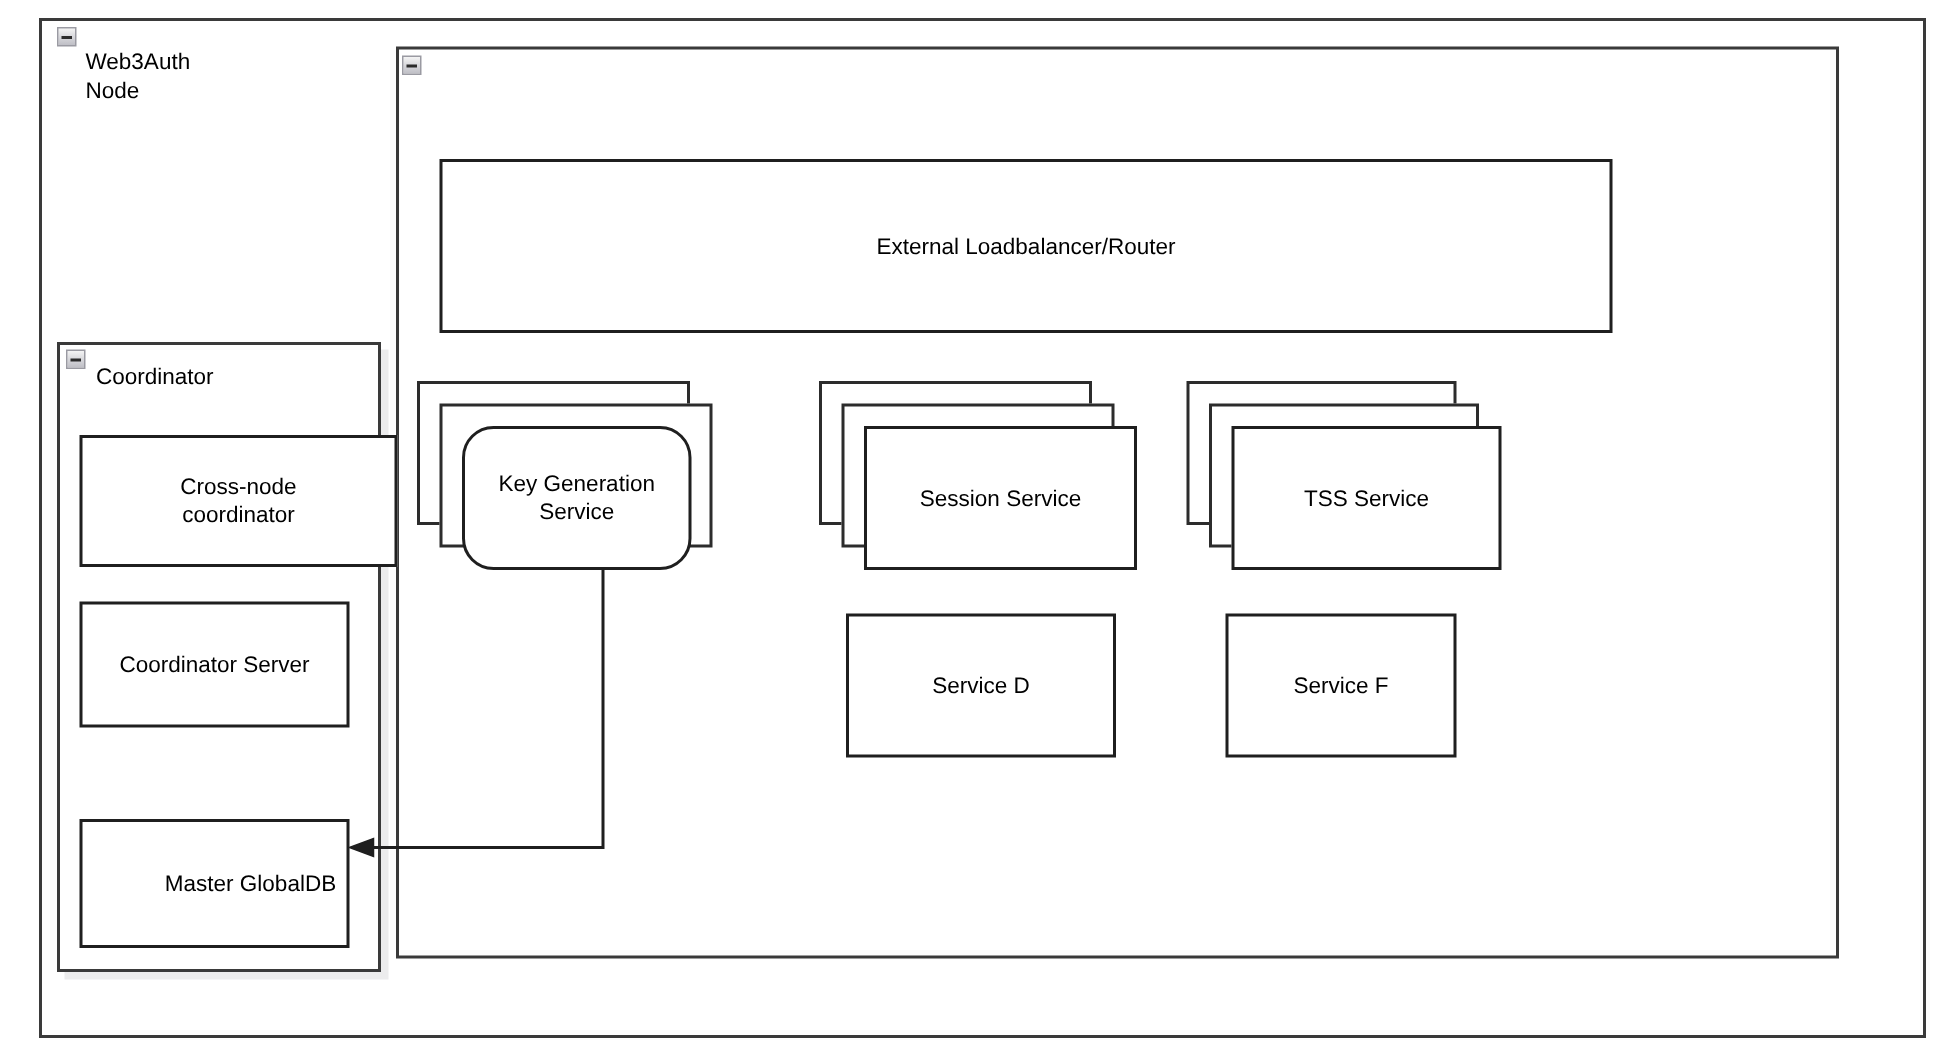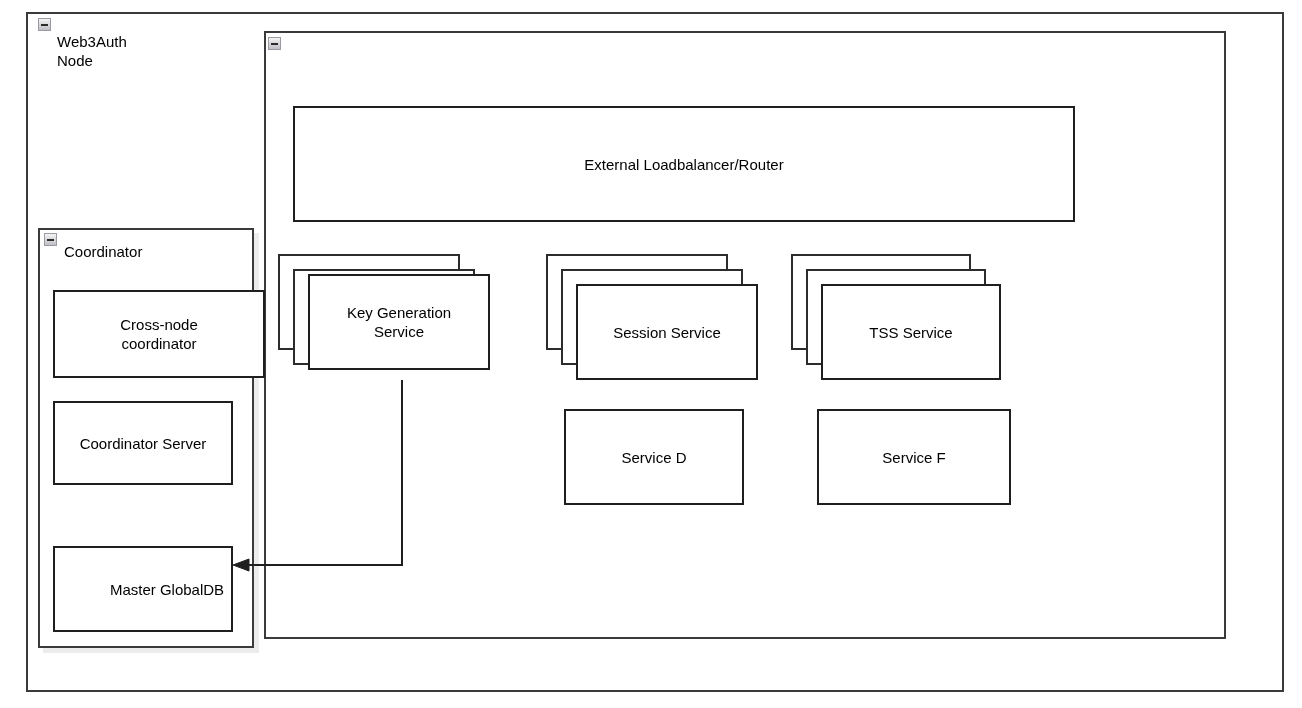--- a/index.html
+++ b/index.html
@@ -132,39 +132,39 @@
 Node</div>
 
   <div class="container-box" id="kube-cluster"></div>
   <div class="collapse-icon" style="left:268px; top:37px;"></div>
 
   <div class="node-box" style="left:293px; top:106px; width:782px; height:116px;">External Loadbalancer/Router</div>
 
   <div class="stack" style="left:278px; top:254px; width:212px; height:126px;">
     <div class="layer" style="left:0px; top:0px; width:182px; height:96px;"></div>
     <div class="layer" style="left:15px; top:15px; width:182px; height:96px;"></div>
-    <div class="front" style="left:30px; top:20px; width:182px; height:96px;">Key Generation
+    <div class="front" style="left:30px; top:30px; width:153px; height:96px;border-radius:21px;">Key Generation
 Service</div>
   </div>
 
   <div class="stack" style="left:546px; top:254px; width:212px; height:126px;">
     <div class="layer" style="left:0px; top:0px; width:182px; height:96px;"></div>
     <div class="layer" style="left:15px; top:15px; width:182px; height:96px;"></div>
     <div class="front" style="left:30px; top:30px; width:182px; height:96px;">Session Service</div>
   </div>
 
   <div class="stack" style="left:791px; top:254px; width:210px; height:142px;">
     <div class="layer" style="left:0px; top:0px; width:180px; height:96px;"></div>
     <div class="layer" style="left:15px; top:15px; width:180px; height:96px;"></div>
     <div class="front" style="left:30px; top:30px; width:180px; height:96px;">TSS Service</div>
   </div>
 
   <div class="node-box" style="left:564px; top:409px; width:180px; height:96px;">Service D</div>
 
-  <div class="node-box" style="left:817px; top:409px; width:194px; height:96px;">Service F</div>
+  <div class="node-box" style="left:817px; top:409px; width:154px; height:96px;">Service F</div>
 
   <div id="coordinator-shadow"></div>
   <div class="container-box" id="coordinator"></div>
   <div class="collapse-icon" style="left:44px; top:233px;"></div>
   <div class="caption" style="left:64px; top:242px;">Coordinator</div>
 
   <div class="node-box" style="left:53px; top:290px; width:212px; height:88px;">Cross-node
 coordinator</div>
 
   <div class="node-box" style="left:53px; top:401px; width:180px; height:84px;">Coordinator Server</div>

